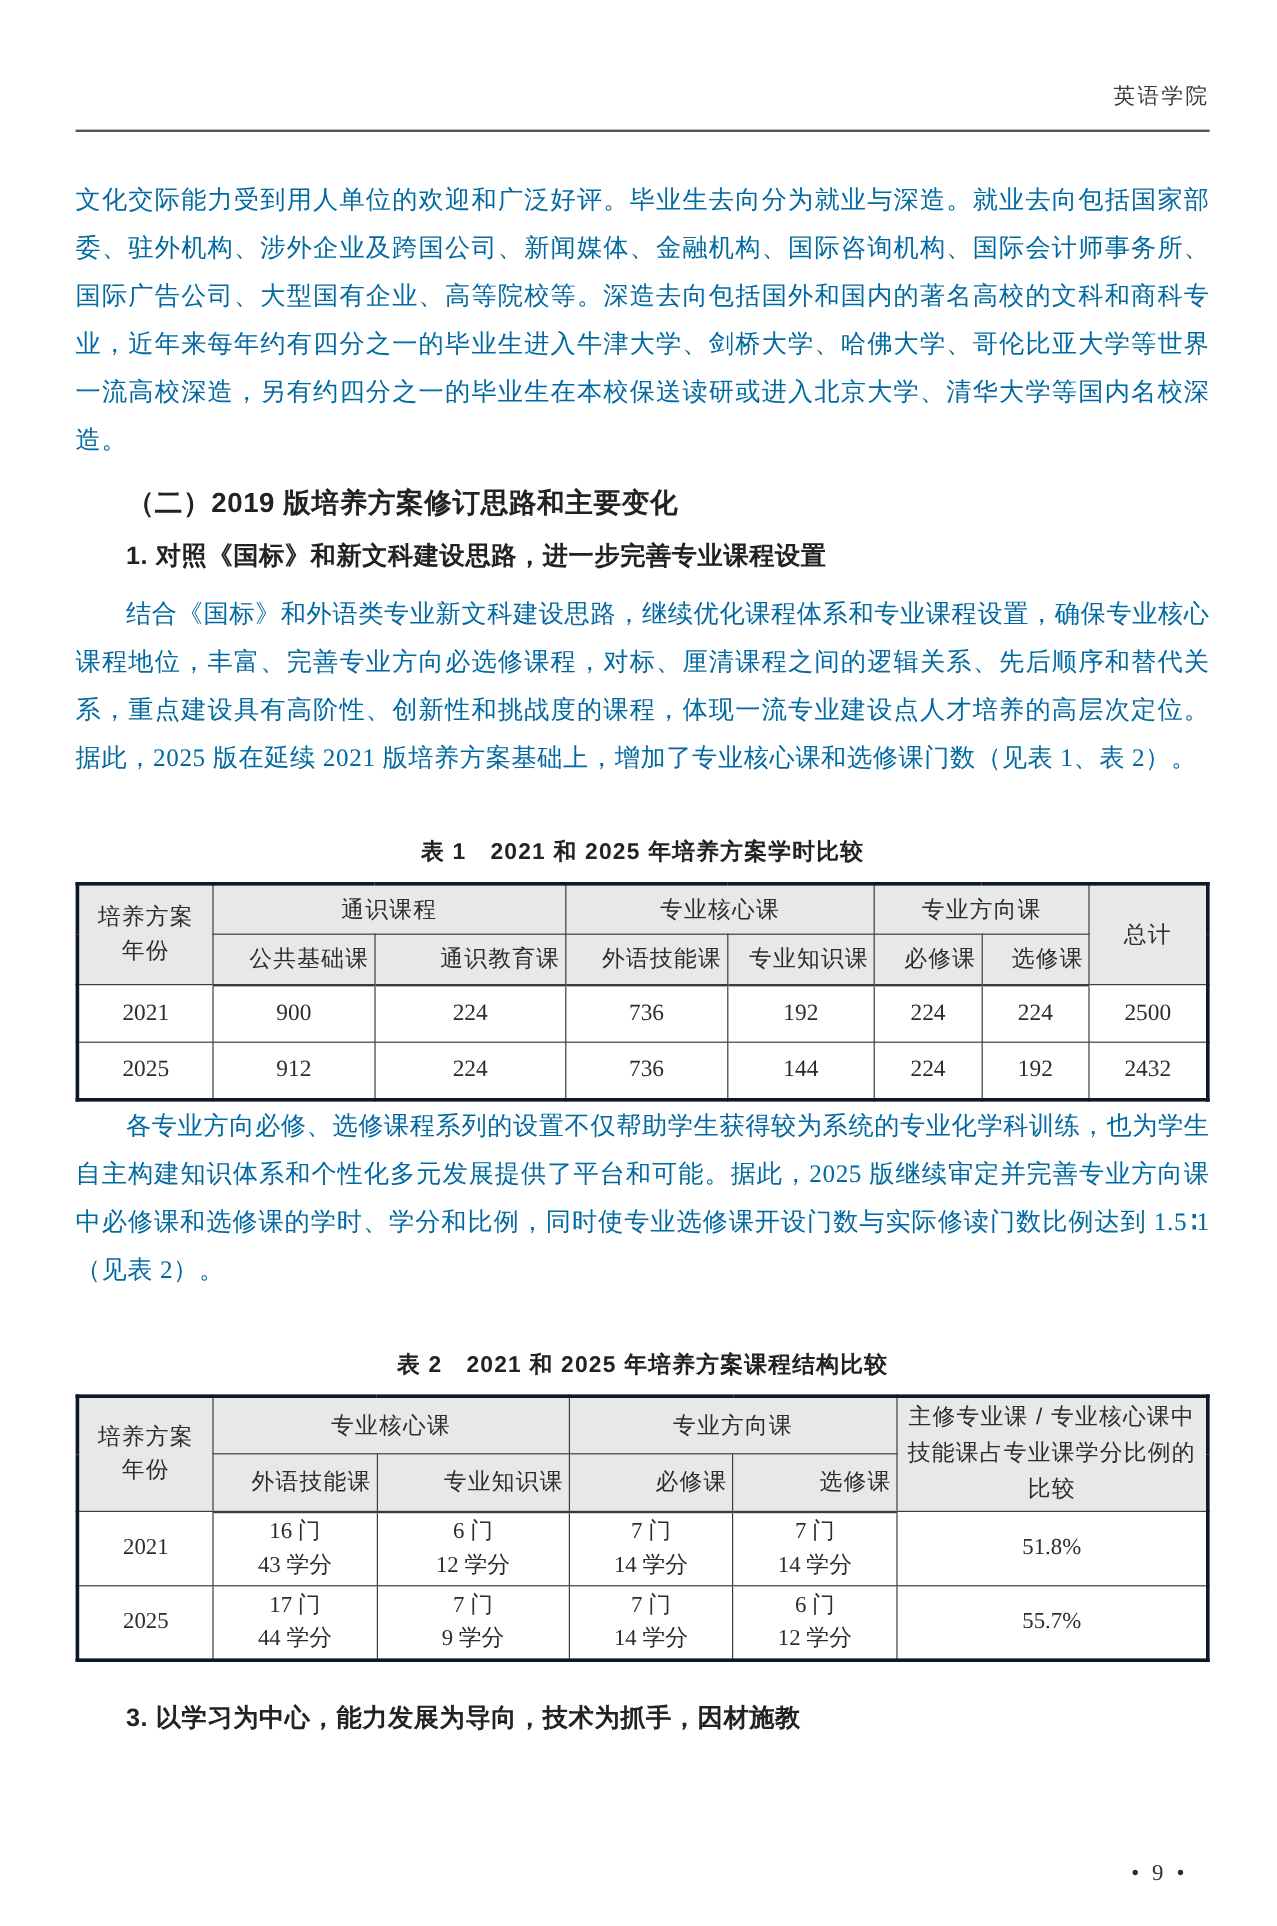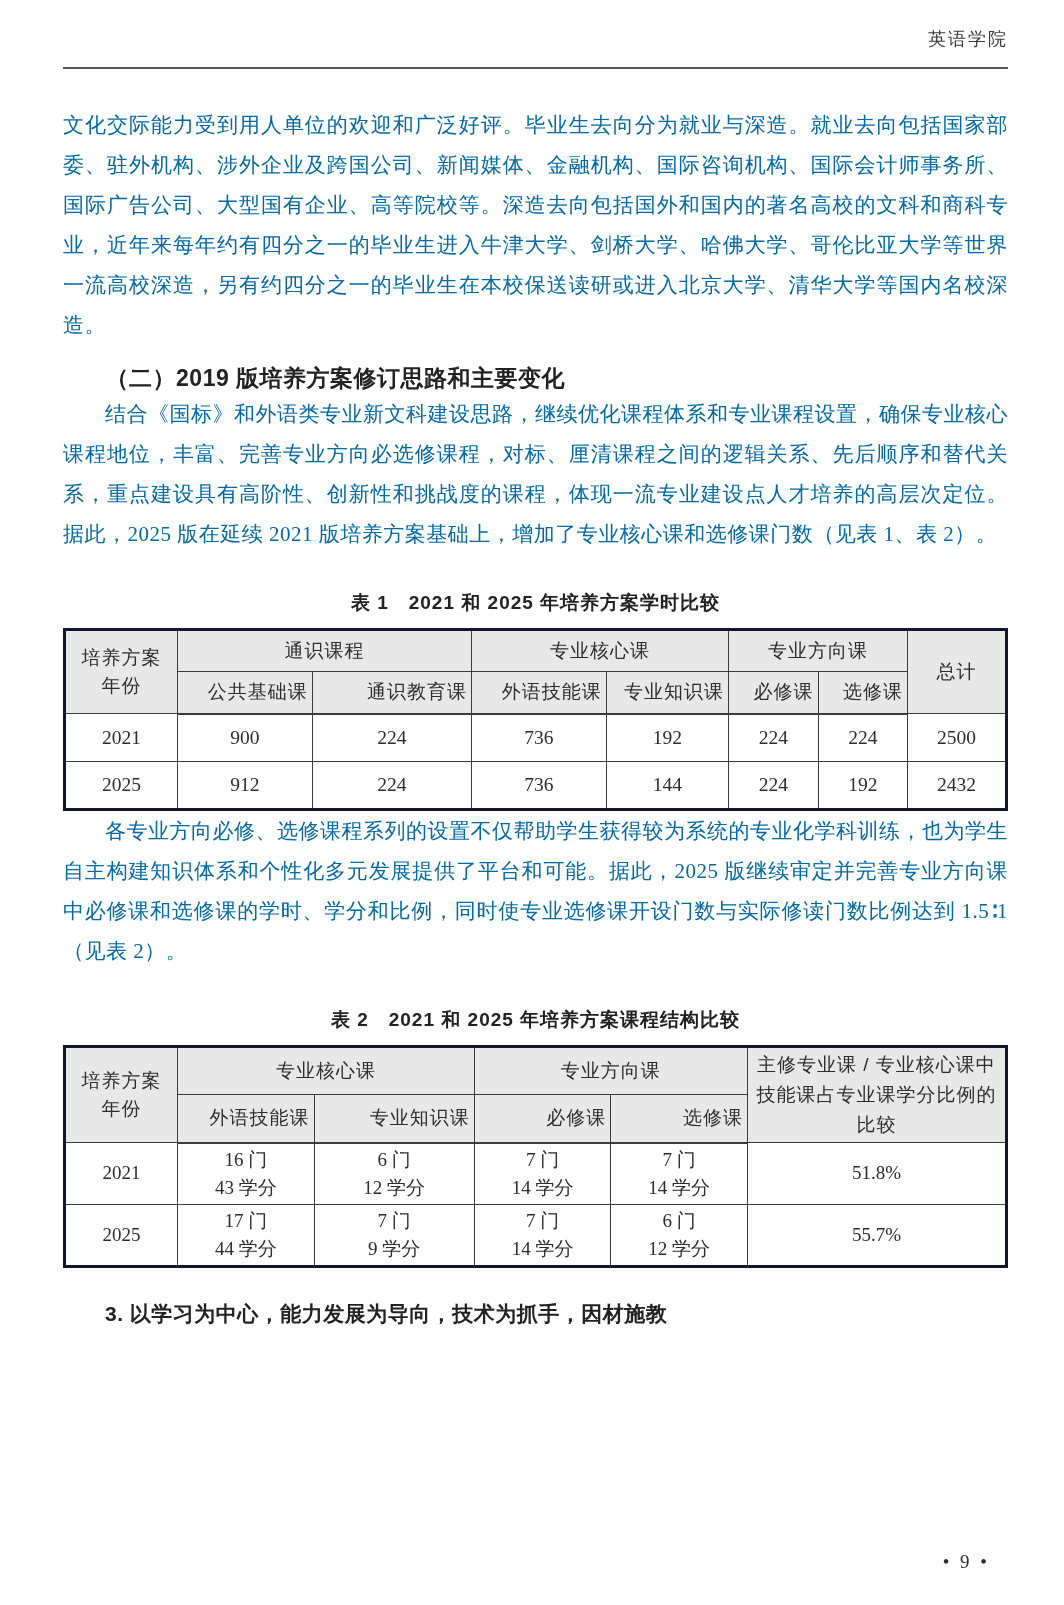--- a/index.html
+++ b/index.html
@@ -9,21 +9,21 @@
     margin: 0 auto;
     background: #ffffff;
     color: #2d2d2d;
     font-family: "Liberation Serif", serif;
     position: relative;
     overflow: hidden;
   }
   .inner { padding: 0 56px 0 63px; }
   .header-title {
     text-align: right;
-    padding-top: 27px;
+    padding-top: 68px;
     font-size: 18px;
     letter-spacing: 2px;
     color: #3a3a3a;
     font-family: "Liberation Sans", sans-serif;
   }
   .header-rule {
     margin-top: 16px;
     border-bottom: 2px solid #555555;
   }
   p.body {
@@ -84,21 +84,21 @@
     font-family: "Liberation Sans", sans-serif;
     letter-spacing: 1px;
   }
   .dtable tr.hb td { border-bottom-width: 2px; text-align: right; }
   .t1 tr.h td { height: 42px; }
   .t1 tr.d td { height: 48px; font-size: 19.5px; }
   .t2 tr.h td { height: 39px; }
   .t2 tr.d td { height: 60px; }
   .two-line { white-space: pre-line; line-height: 28px; }
   .wrap-head { line-height: 30px; padding: 0 14px; }
-  .sp1 { margin-top: 36px; }
+  .sp1 { margin-top: 46px; }
   .sp2 { margin-top: 40px; }
   .page-number {
     position: absolute;
     right: 74px;
     bottom: 32px;
     font-size: 19px;
     letter-spacing: 3px;
     color: #2d2d2d;
   }
 </style>
@@ -108,20 +108,21 @@
 <div class="page">
   <div class="inner">
 
     <div class="header-title">英语学院</div>
     <div class="header-rule"></div>
 
     <p class="body first">文化交际能力受到用人单位的欢迎和广泛好评。毕业生去向分为就业与深造。就业去向包括国家部委、驻外机构、涉外企业及跨国公司、新闻媒体、金融机构、国际咨询机构、国际会计师事务所、国际广告公司、大型国有企业、高等院校等。深造去向包括国外和国内的著名高校的文科和商科专业，近年来每年约有四分之一的毕业生进入牛津大学、剑桥大学、哈佛大学、哥伦比亚大学等世界一流高校深造，另有约四分之一的毕业生在本校保送读研或进入北京大学、清华大学等国内名校深造。</p>
 
     <h2 class="sec-title">（二）2019 版培养方案修订思路和主要变化</h2>
 
+    <h3 class="sub-title">1. 对照《国标》和新文科建设思路，进一步完善专业课程设置</h3>
     <p class="body">结合《国标》和外语类专业新文科建设思路，继续优化课程体系和专业课程设置，确保专业核心课程地位，丰富、完善专业方向必选修课程，对标、厘清课程之间的逻辑关系、先后顺序和替代关系，重点建设具有高阶性、创新性和挑战度的课程，体现一流专业建设点人才培养的高层次定位。据此，2025 版在延续 2021 版培养方案基础上，增加了专业核心课和选修课门数（见表 1、表 2）。</p>
 
     <div class="caption sp1">表 1　2021 和 2025 年培养方案学时比较</div>
 
     <table class="dtable t1">
       <colgroup>
         <col style="width:12%">
           <col style="width:14.3%">
           <col style="width:16.9%">
           <col style="width:14.3%">

